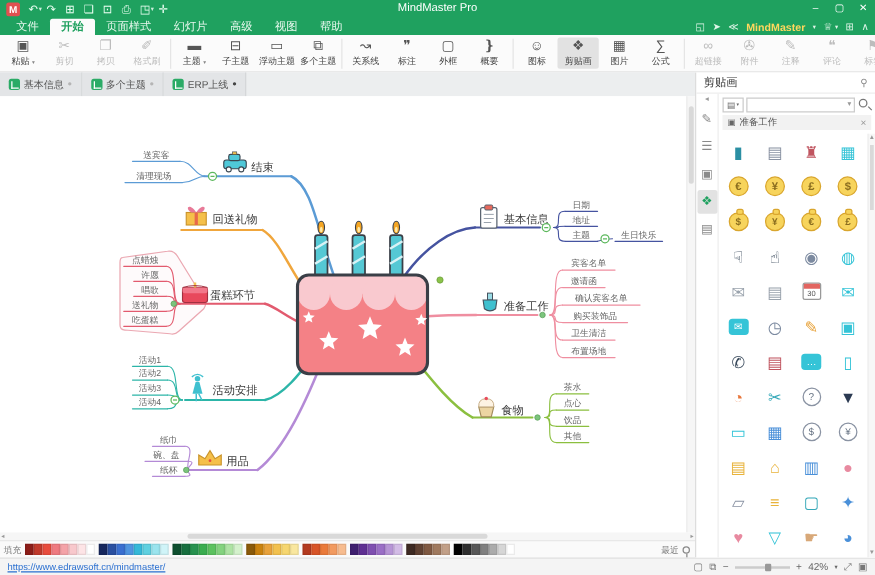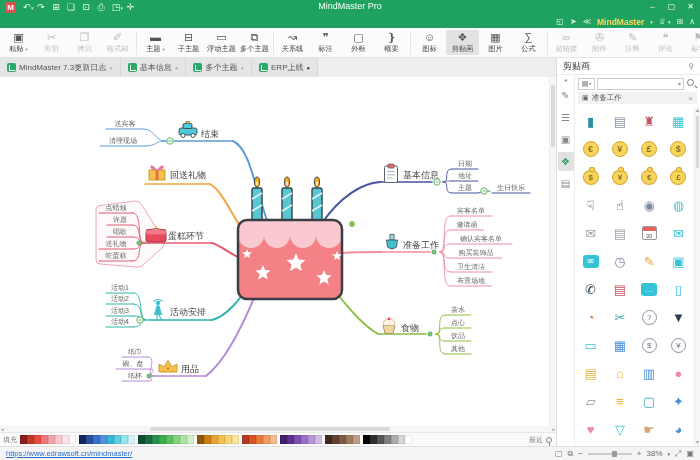--- a/index.html
+++ b/index.html
@@ -118,20 +118,29 @@
         <span class="qicon">◳</span>
         <span class="qcaret">▾</span>
         <span class="qicon">✛</span>
       </div>
     <div class="wintitle">MindMaster Pro</div>
     <div class="winbtns">
       <div class="winbtn">–</div>
       <div class="winbtn">▢</div>
       <div class="winbtn">✕</div>
     </div>
+    <div class="menurow" id="menubar">
+        <div class="menuitem">文件</div>
+        <div class="menuitem active">开始</div>
+        <div class="menuitem">页面样式</div>
+        <div class="menuitem">幻灯片</div>
+        <div class="menuitem">高级</div>
+        <div class="menuitem">视图</div>
+        <div class="menuitem">帮助</div>
+      </div>
     <div class="accrow" id="accountbar">
         <span>◱</span>
         <span>➤</span>
         <span>≪</span>
         <span class="acc-label">MindMaster</span>
         <span style="font-size: 5px;">▾</span>
         <span>♕</span>
         <span style="font-size: 5px; margin-left: -4px;">▾</span>
         <span>⊞</span>
         <span>∧</span>
@@ -233,25 +242,20 @@
           <div class="rlb">评论</div>
         </div>
         <div class="ritem disabled">
           <div class="ric">⚑</div>
           <div class="rlb">标签</div>
         </div>
       </div>
     </div>
 
   <div class="tabbar" id="tabbar">
-      <div class="dtab">
-        <span class="dtabicon"></span>
-        <span>MindMaster 7.3更新日志</span>
-        <span class="dtabdot">●</span>
-      </div>
       <div class="dtab">
         <span class="dtabicon"></span>
         <span>基本信息</span>
         <span class="dtabdot">●</span>
       </div>
       <div class="dtab">
         <span class="dtabicon"></span>
         <span>多个主题</span>
         <span class="dtabdot">●</span>
       </div>
@@ -569,21 +573,21 @@
   <div class="statusbar">
     <a class="url" href="#">https://www.edrawsoft.cn/mindmaster/</a>
     <div class="sbright" id="sbright">
         <span class="sbicon">▢</span>
         <span class="sbicon">⧉</span>
         <span>−</span>
         <span class="slider">
           <span class="sliderthumb"></span>
         </span>
         <span>+</span>
-        <span>38%</span>
+        <span>42%</span>
         <span style="font-size: 5px;">▾</span>
         <span class="sbicon">⤢</span>
         <span class="sbicon">▣</span>
       </div>
   </div>
 
   <div class="panel">
     <div class="pheader">
       <span>剪贴画</span>
       <span class="ppin">⚲</span>

